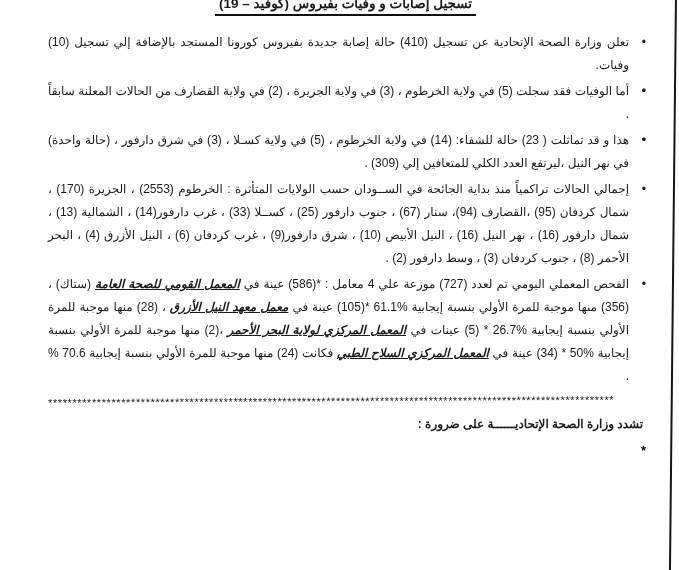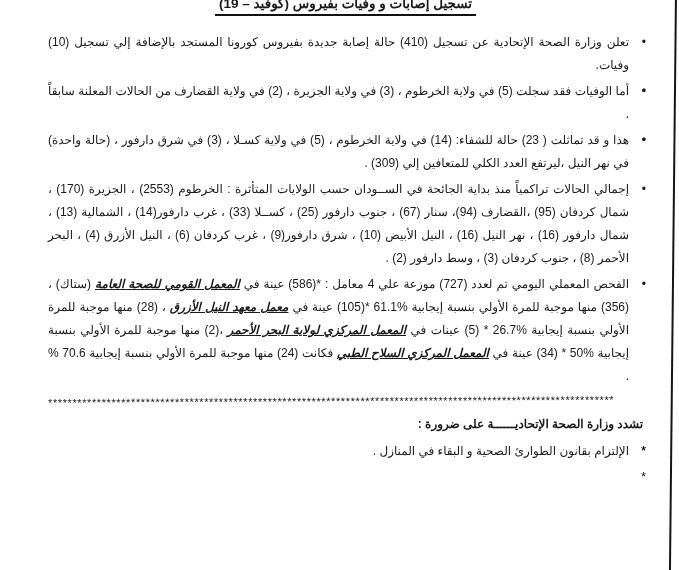--- a/index.html
+++ b/index.html
@@ -109,21 +109,20 @@
     <div class="separator">********************************************************************************************************************</div>
 
     <div class="advisory-heading">تشدد وزارة الصحة الإتحاديــــــة على ضرورة :</div>
 
     <div class="item sub">
       <span class="marker">*</span>
     </div>
 
     <div class="item sub">
       <span class="marker">*</span>
-      <span>الإلتزام بقانون الطوارئ الصحية و البقاء في المنازل .</span>
     </div>
 
     <div class="item sub">
       <span class="marker">*</span>
 
     </div>
 
   </div>
 </div>
 

